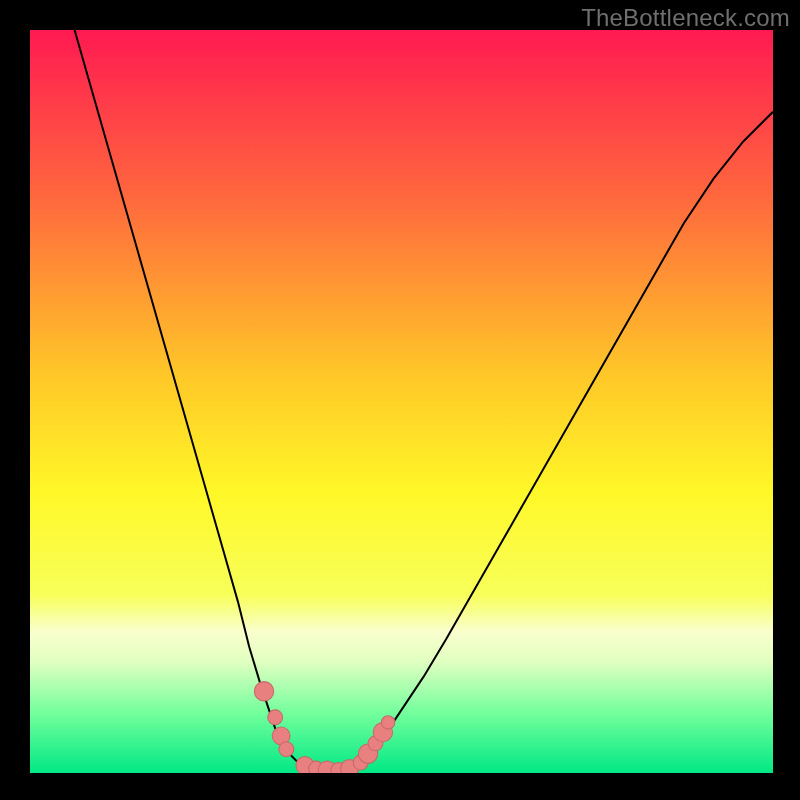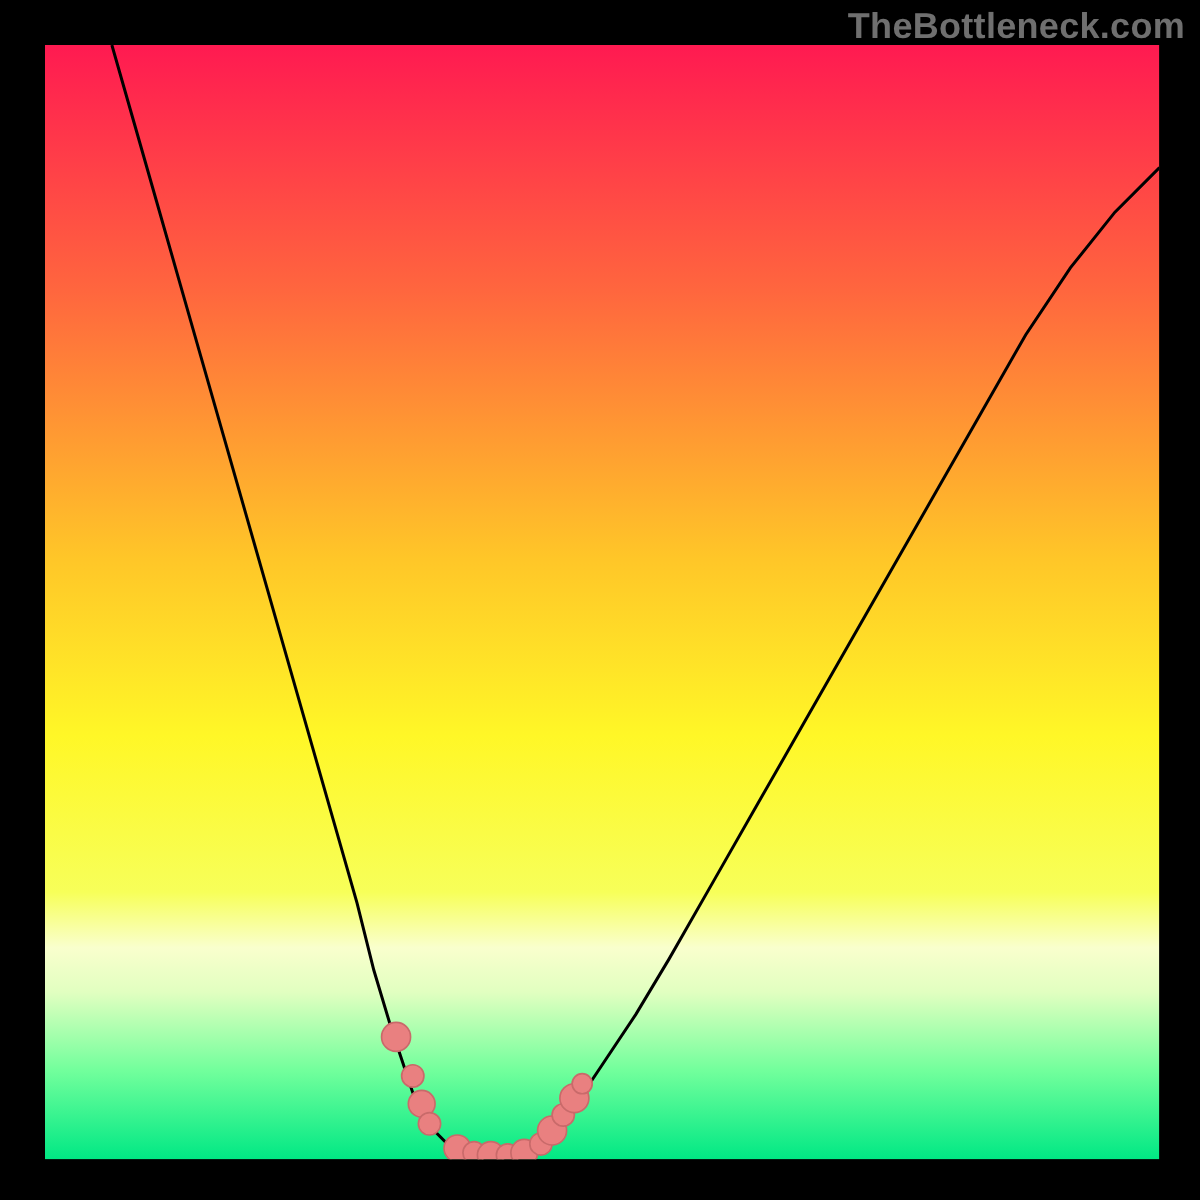--- a/index.html
+++ b/index.html
@@ -27,21 +27,21 @@
   .gradient {
     position: absolute;
     inset: 0;
   }
   .watermark {
     position: absolute;
     top: 4px;
     right: 10px;
     color: #6f6f6f;
     font-size: 24px;
-    font-weight: 700;
+    font-weight: 400;
     letter-spacing: 0.2px;
   }
   svg.curve {
     position: absolute;
     inset: 0;
   }
 </style>
 </head>
 <body>
 

